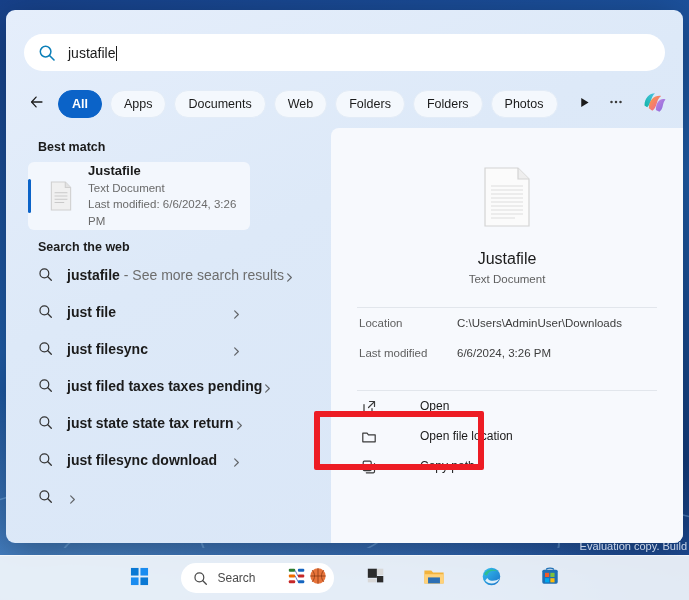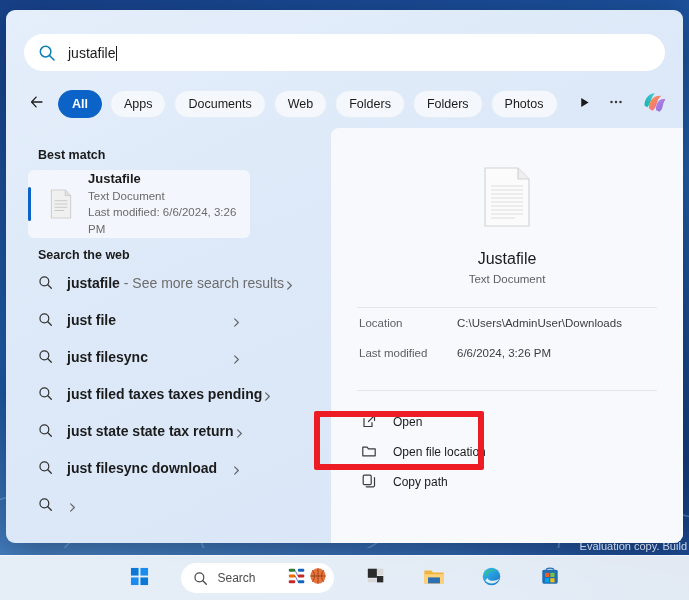--- a/index.html
+++ b/index.html
@@ -88,21 +88,21 @@
     display: flex; align-items: center; justify-content: center;
     cursor: pointer; border-radius: 5px;
   }
   .copilot-btn {
     width: 30px; height: 30px; margin-left: 6px;
     display: flex; align-items: center; justify-content: center;
     cursor: pointer;
   }
   
   .results {
-    position: absolute; left: 0; top: 126px;
+    position: absolute; left: 0; top: 118px;
     width: 258px; height: 415px;
     padding: 12px 14px 0 22px;
   }
   .section-title {
     font-size: 12.5px; font-weight: 700; color: #1b1b1b;
     margin: 0 0 8px 10px;
   }
   .best-match {
     position: relative;
     height: 68px;
@@ -156,23 +156,23 @@
   .divider { height: 1px; background: #e2e6ec; margin: 22px 4px 0 4px; }
   .meta-row {
     display: flex; align-items: center;
     height: 30px; padding: 0 6px;
     font-size: 11.5px;
   }
   .meta-key { width: 98px; flex: 0 0 98px; color: #5f5f5f; }
   .meta-val { color: #3d3d3d; text-align: center; }
   .actions { margin-top: 8px; }
   .action {
-    display: flex; align-items: flex-end;
+    display: flex; align-items: flex-start;
     height: 30px; padding: 0 8px;
-    border-radius: 5px; cursor: pointer;
+    border-radius: 5px; cursor: pointer; gap: 27px;
   }
   .action.hovered { background: #eaeaea; }
   .action .a-icon { width: 16px; height: 16px; flex: 0 0 16px; margin-right: 16px; }
   .action .a-label { font-size: 12px; color: #1b1b1b; }
   
   .annot {
     position: absolute; left: 314px; top: 411px;
     width: 170px; height: 59px;
     border: 6px solid #ed1c24;
     border-radius: 2px;

